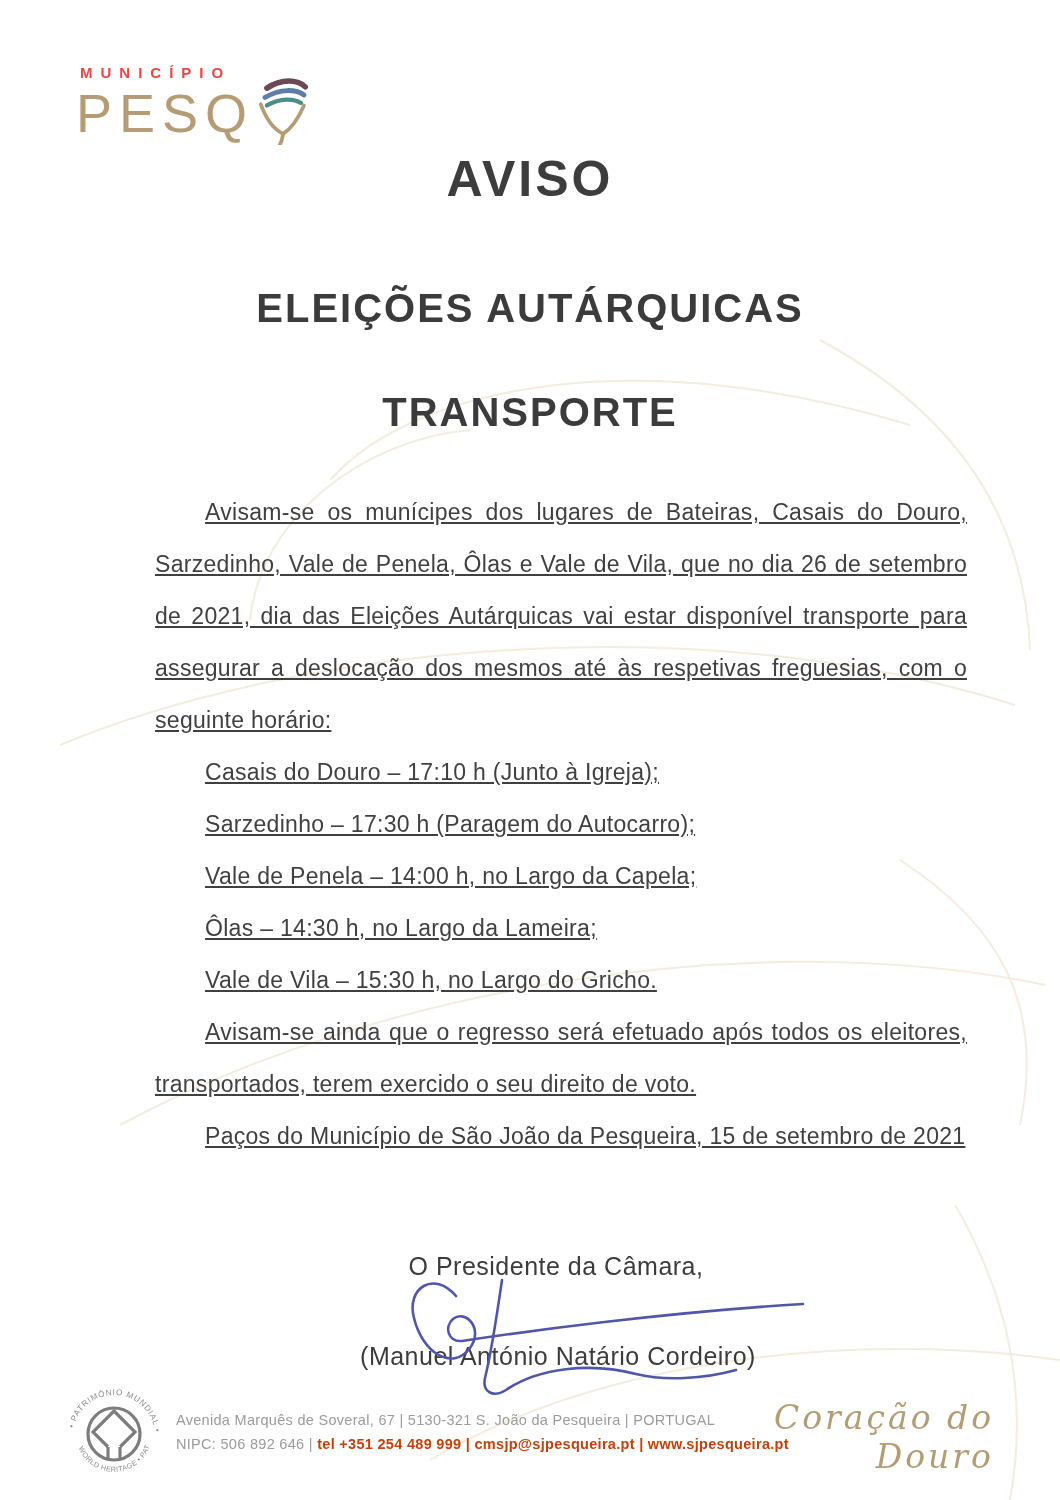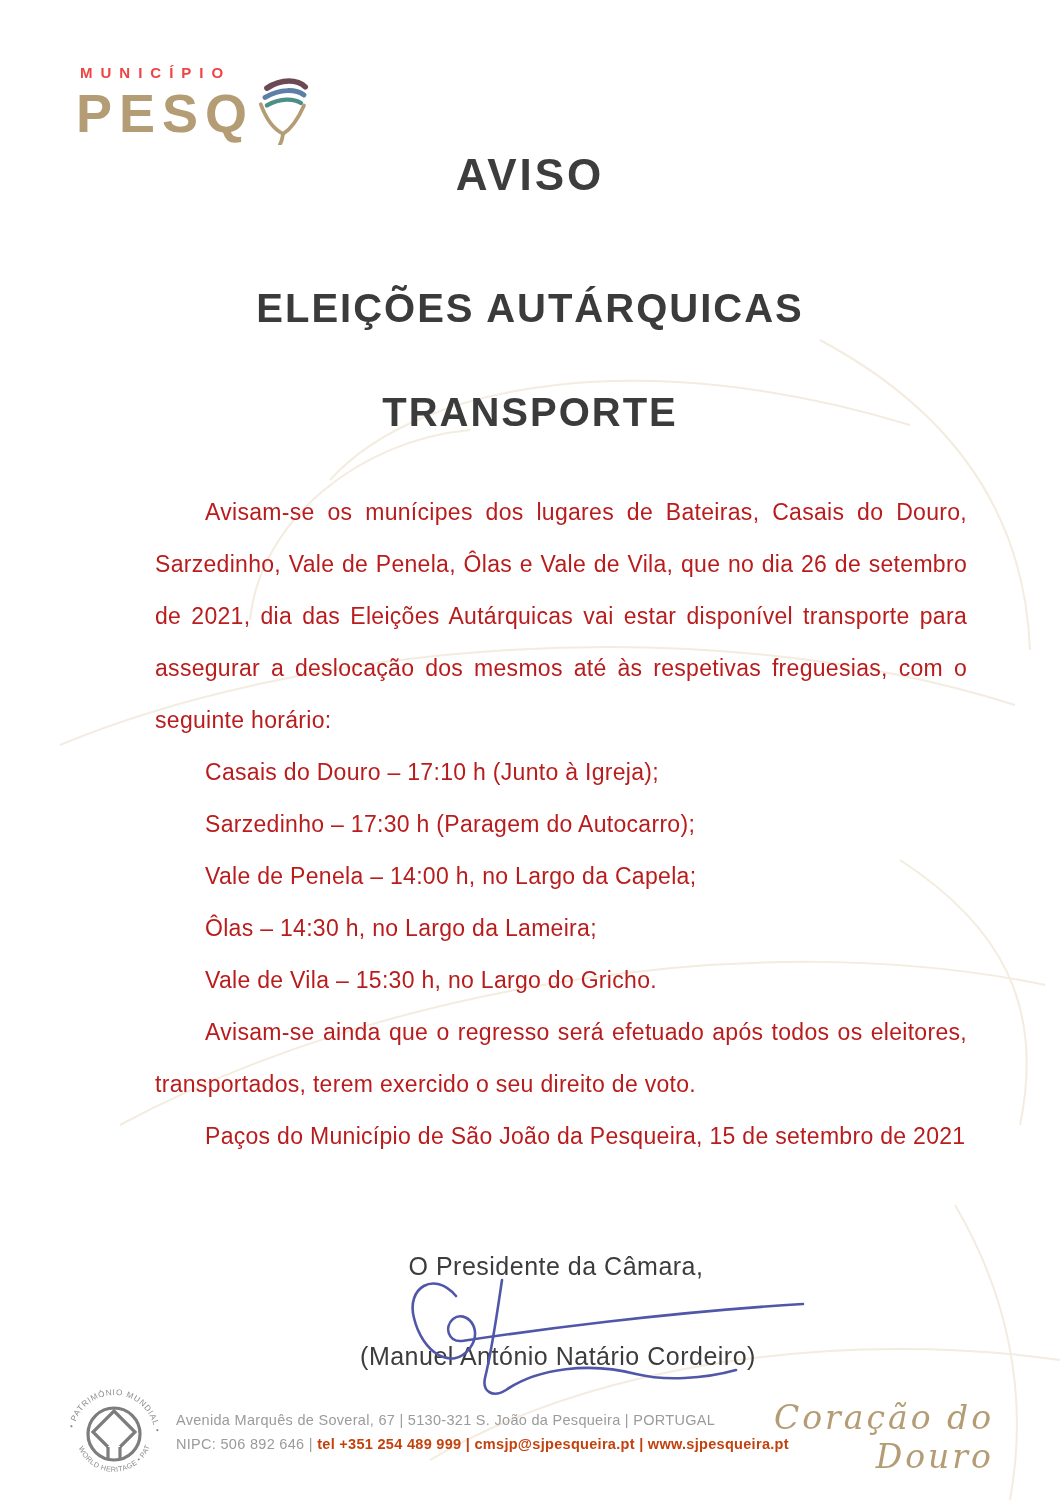--- a/index.html
+++ b/index.html
@@ -11,38 +11,38 @@
   .watermark { position:absolute; inset:0; pointer-events:none; }
 
   
   .logo { position:absolute; top:64px; left:76px; }
   .logo-municipio {
     font-size:15px; font-weight:bold; letter-spacing:8px;
     color:#ef4444; margin-left:4px;
   }
   .logo-name {
     display:flex; align-items:flex-start; margin-top:2px;
-    font-size:54px; font-weight:700; letter-spacing:7px; color:#b49c74; line-height:60px;
+    font-size:54px; font-weight:400; letter-spacing:7px; color:#b49c74; line-height:60px;
   }
   .logo-swirl { margin:-6px -4px 0 -2px; }
 
   
   .title {
     position:absolute; top:150px; left:0; width:100%; text-align:center;
-    font-size:44px; font-weight:bold; letter-spacing:3px; color:#3d3d3d;
+    font-size:50px; font-weight:bold; letter-spacing:3px; color:#3d3d3d;
   }
   .subtitle { position:absolute; left:0; width:100%; text-align:center;
     font-size:40px; font-weight:bold; letter-spacing:2px; color:#3b3b3b; }
   .subtitle-1 { top:286px; }
   .subtitle-2 { top:390px; }
 
   
   .content {
     position:absolute; top:486px; left:155px; width:812px;
-    font-size:23px; line-height:52px; color:#b91c1c; letter-spacing:0.3px;
+    font-size:23px; line-height:52px; color:#404040; letter-spacing:0.3px;text-decoration:underline;
   }
   .content p { margin:0; }
   .para-justified { text-align:justify; text-indent:50px; }
   .schedule { list-style:none; margin:0; padding:0 0 0 50px; }
   .dateline { text-indent:50px; }
 
   
   .sign-role {
     position:absolute; top:1252px; left:0; width:100%;
     text-align:center; font-size:25px; color:#3c3c3c;

